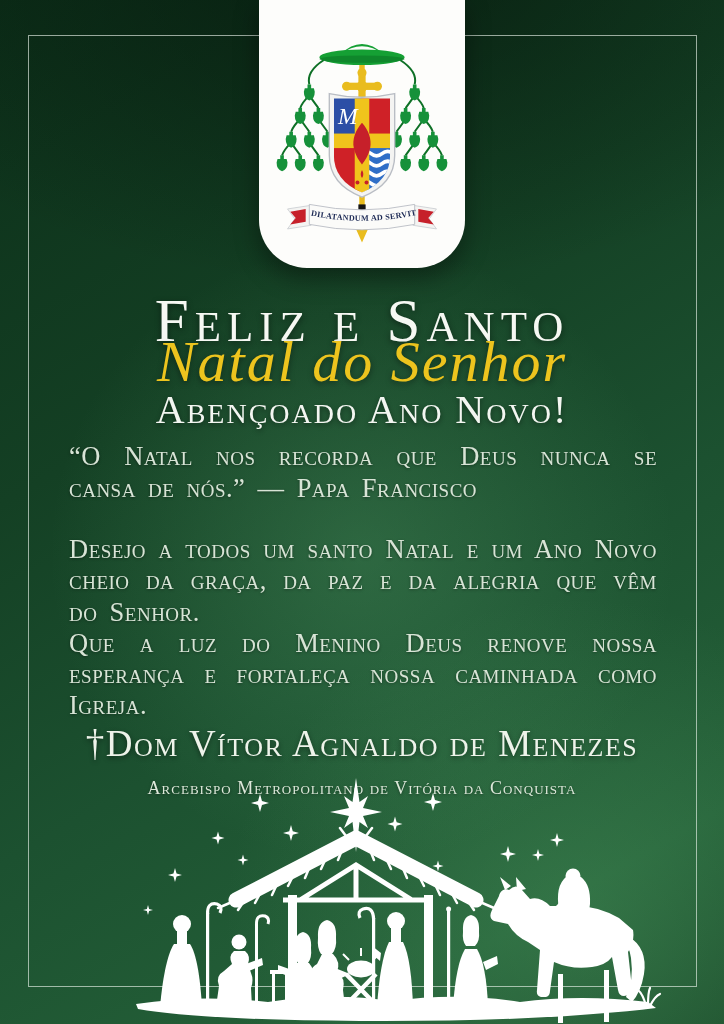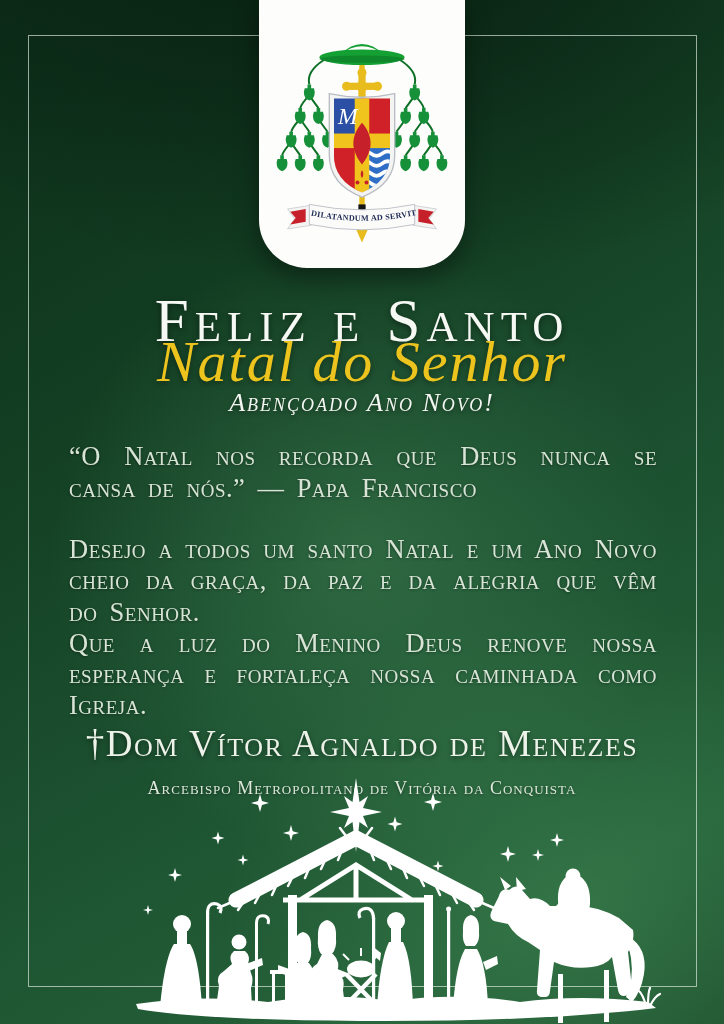--- a/index.html
+++ b/index.html
@@ -21,22 +21,22 @@
     width:206px;height:268px;background:#fdfdfb;
     border-radius:0 0 48px 48px;z-index:3;
     box-shadow:0 10px 24px rgba(0,0,0,.38);
   }
   .tab svg{position:absolute;left:3px;top:30px;}
   .title-block{position:absolute;top:290px;left:0;right:0;text-align:center;z-index:2;}
   .t1{font-size:61px;line-height:1;font-variant:small-caps;color:#f6f8f3;
       letter-spacing:6px;text-shadow:0 2px 6px rgba(0,0,0,.45);text-align:center;}
   .t2{font-style:italic;font-size:58px;line-height:1;color:#edc41e;margin-top:-18px;
       letter-spacing:2px;text-shadow:0 2px 6px rgba(0,0,0,.4);}
-  .t3{font-size:26px;line-height:1;font-variant:small-caps;color:#f3f6f1;
-      letter-spacing:2px;margin-top:-1px;text-shadow:0 2px 5px rgba(0,0,0,.45);font-style:italic;}
+  .t3{font-size:40px;line-height:1;font-variant:small-caps;color:#f3f6f1;
+      letter-spacing:2px;margin-top:-1px;text-shadow:0 2px 5px rgba(0,0,0,.45);}
   .quote-block{
     position:absolute;top:440px;left:69px;width:588px;z-index:2;
     font-size:26.5px;line-height:1.22;font-variant:small-caps;color:#d8e4d6;
     letter-spacing:.5px;word-spacing:5px;text-align:justify;
     text-shadow:0 1px 3px rgba(0,0,0,.4);
   }
   .message-block{
     position:absolute;top:534px;left:69px;width:588px;z-index:2;
     font-size:26.5px;line-height:1.18;font-variant:small-caps;color:#d8e4d6;
     letter-spacing:.5px;word-spacing:5px;text-align:justify;

